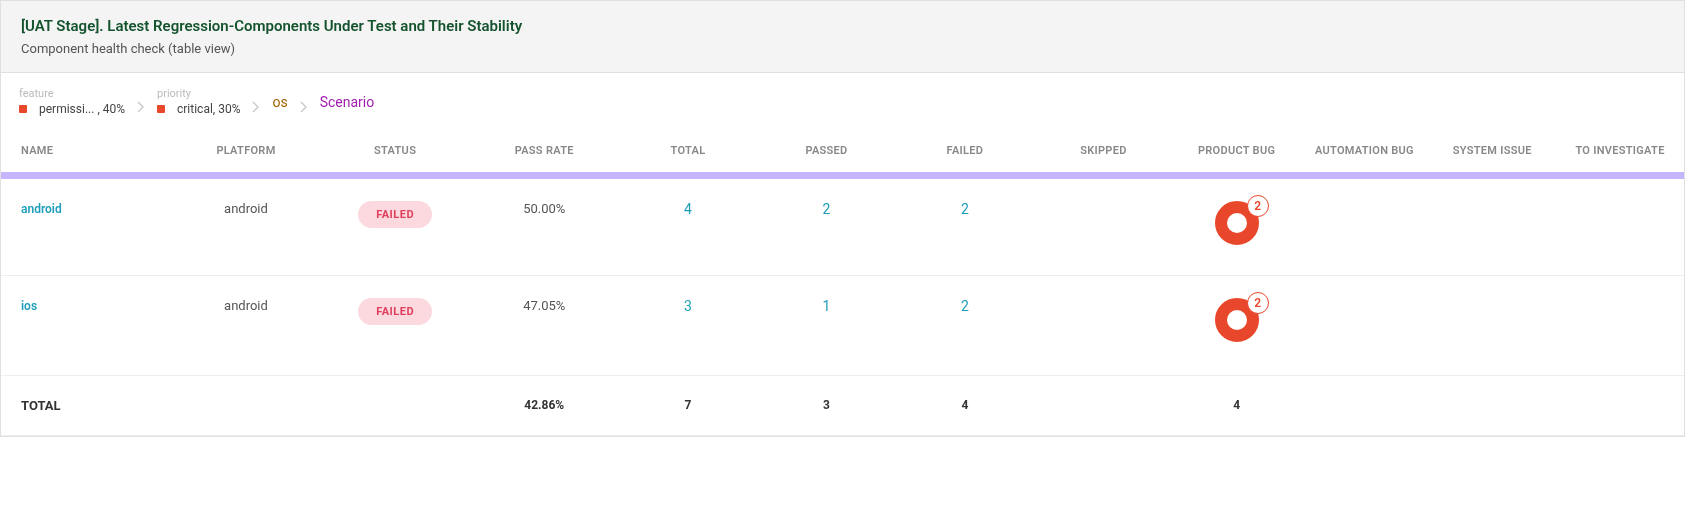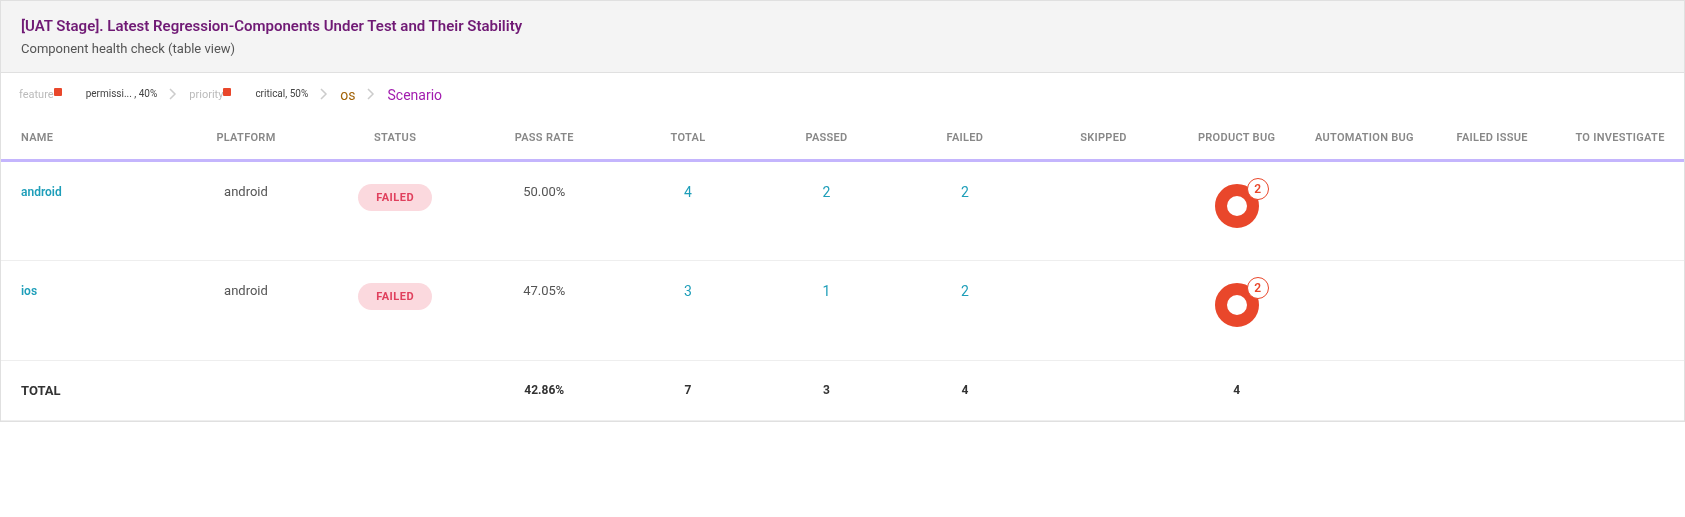--- a/index.html
+++ b/index.html
@@ -11,54 +11,55 @@
     width: 1685px;
   }
   .widget-header {
     background: #f4f4f4;
     border: 1px solid #e0e0e0;
     padding: 16px 20px;
   }
   .widget-title {
     font-size: 15px;
     font-weight: 600;
-    color: #701a75;
+    color: #14532d;
     margin-bottom: 6px;
   }
   .widget-subtitle {
     font-size: 13px;
     color: #555;
   }
   .widget-body {
     border: 1px solid #e0e0e0;
     border-top: none;
     background: #fff;
   }
   .breadcrumbs {
     display: flex;
     align-items: center;
     gap: 6px;
     padding: 14px 18px 18px 18px;
     font-size: 13px;
   }
   .crumb {
     display: flex;
-    flex-direction: row;
+    flex-direction: column;
     justify-content: center;
   }
   .crumb-label {
     font-size: 11px;
     color: #bbb;
     margin-bottom: 2px;
   }
   .crumb-value {
     display: flex;
-    gap: 24px;
+    align-items: center;
+    gap: 12px;
     color: #444;
-    font-size: 10px;
+    font-size: 12px;
   }
   .crumb-swatch {
     width: 8px;
     height: 8px;
     background: #e9472b;
     border-radius: 1px;
     display: inline-block;
   }
   .crumb-link {
     color: #a16207;
@@ -78,21 +79,21 @@
     width: 100%;
     border-collapse: collapse;
   }
   .table th {
     font-size: 11px;
     font-weight: 600;
     color: #888;
     text-align: center;
     padding: 10px 8px 14px 8px;
     letter-spacing: 0.3px;
-    border-bottom: 3px solid #c4b5fd;
+    border-bottom: 7px solid #c4b5fd;
     vertical-align: middle;
     line-height: 1.3;
   }
   .table th.th-name { text-align: left; padding-left: 20px; width: 160px; }
   .table th.th-platform { width: 140px; }
   .table th.th-status { width: 140px; text-align: center; }
   .table th.th-passrate { width: 140px; }
   .table th.th-num { width: 130px; }
   .table th.th-bug { width: 120px; }
   .table td {
@@ -183,21 +184,21 @@
     </div>
     <span class="chevron">
       <svg width="8" height="12" viewBox="0 0 8 12">
           <path d="M1 1 L6 6 L1 11" stroke="#ccc" stroke-width="1.5" fill="none"></path>
         </svg>
     </span>
     <div class="crumb">
       <span class="crumb-label">priority</span>
       <span class="crumb-value">
         <span class="crumb-swatch"></span>
-        <span>critical, 50%</span>
+        <span>critical, 30%</span>
       </span>
     </div>
     <span class="chevron">
       <svg width="8" height="12" viewBox="0 0 8 12">
           <path d="M1 1 L6 6 L1 11" stroke="#ccc" stroke-width="1.5" fill="none"></path>
         </svg>
     </span>
     <span class="crumb-link">os</span>
     <span class="chevron">
       <svg width="8" height="12" viewBox="0 0 8 12">
@@ -213,21 +214,21 @@
         <th class="th-name">NAME</th>
         <th class="th-platform">PLATFORM</th>
         <th class="th-status">STATUS</th>
         <th class="th-passrate">PASS RATE</th>
         <th class="th-num">TOTAL</th>
         <th class="th-num">PASSED</th>
         <th class="th-num">FAILED</th>
         <th class="th-num">SKIPPED</th>
         <th class="th-bug">PRODUCT BUG</th>
         <th class="th-bug">AUTOMATION BUG</th>
-        <th class="th-bug">FAILED ISSUE</th>
+        <th class="th-bug">SYSTEM ISSUE</th>
         <th class="th-bug">TO INVESTIGATE</th>
       </tr>
     </thead>
     <tbody>
       <tr class="data-row">
         <td class="td-name"><span class="name-link">android</span></td>
         <td>android</td>
         <td><span class="status-badge">FAILED</span></td>
         <td>50.00%</td>
         <td><span class="num-link">4</span></td>

